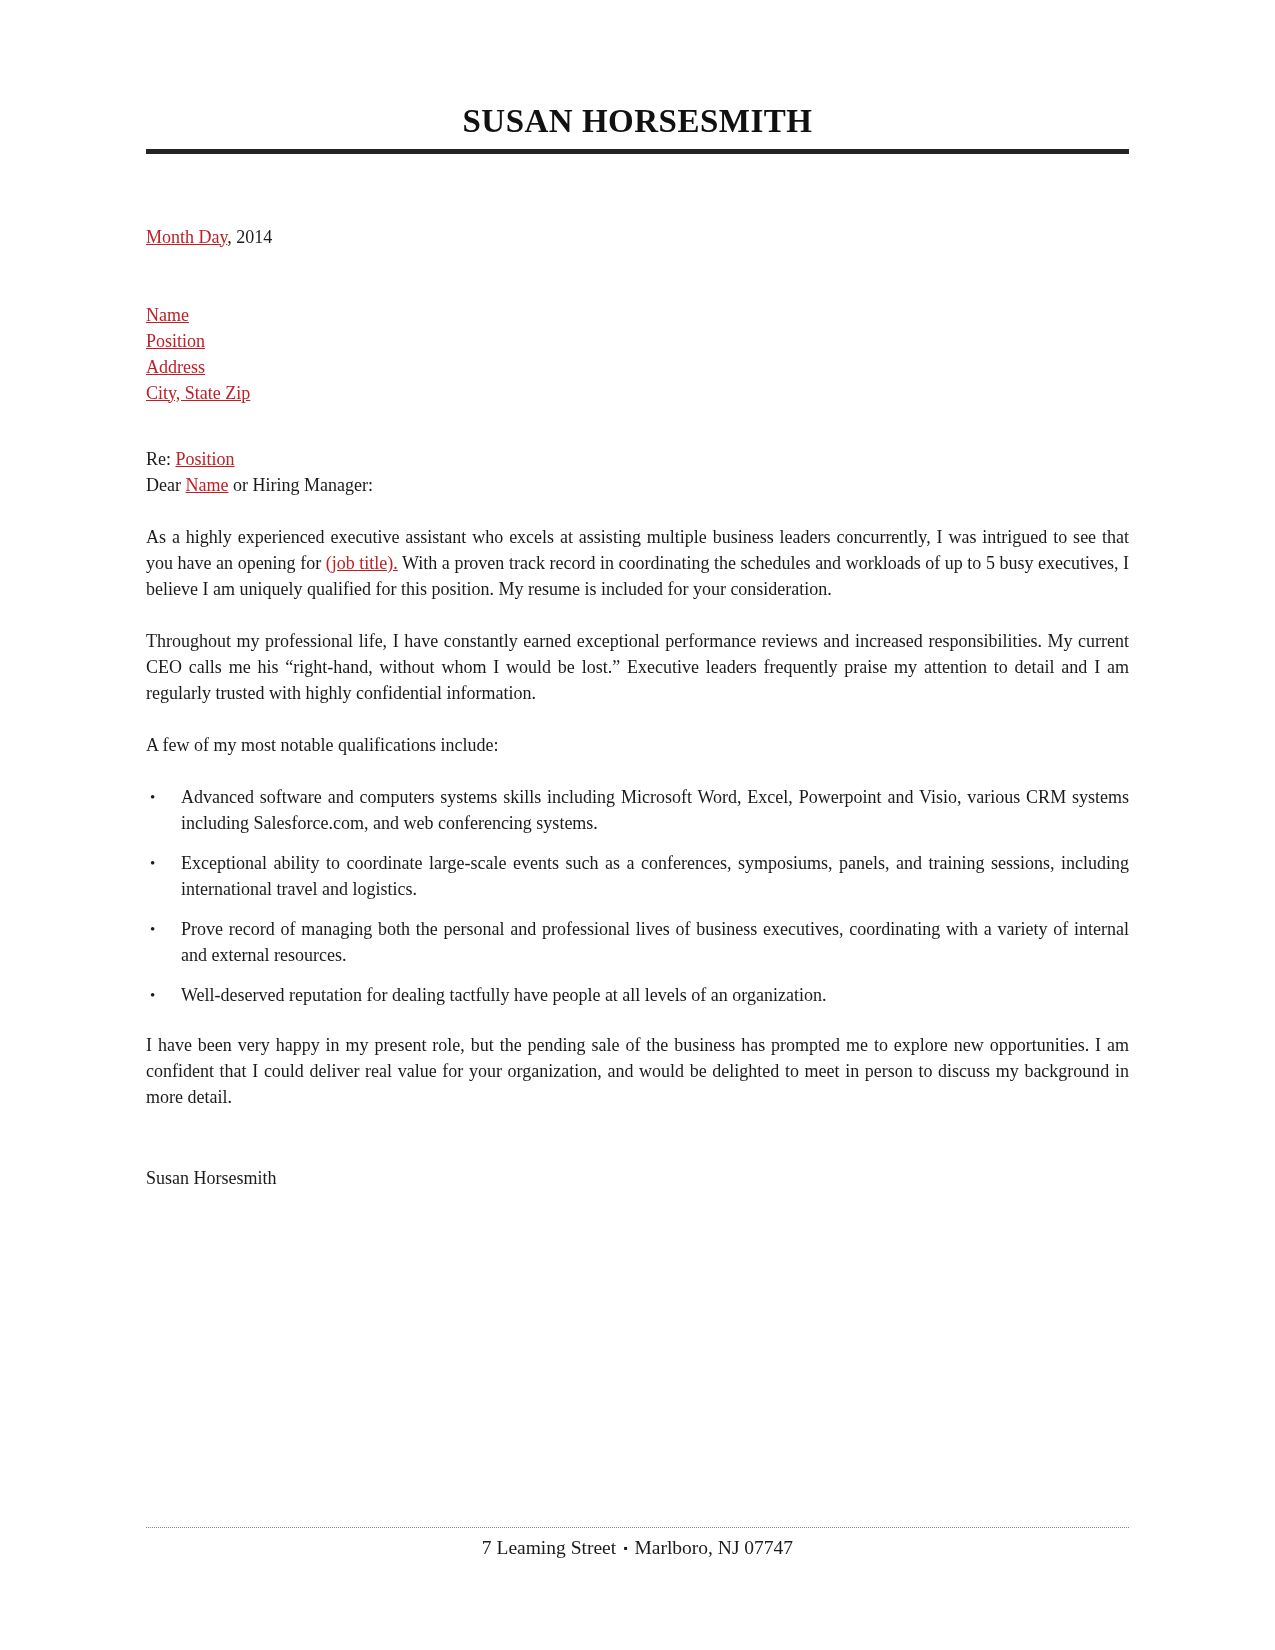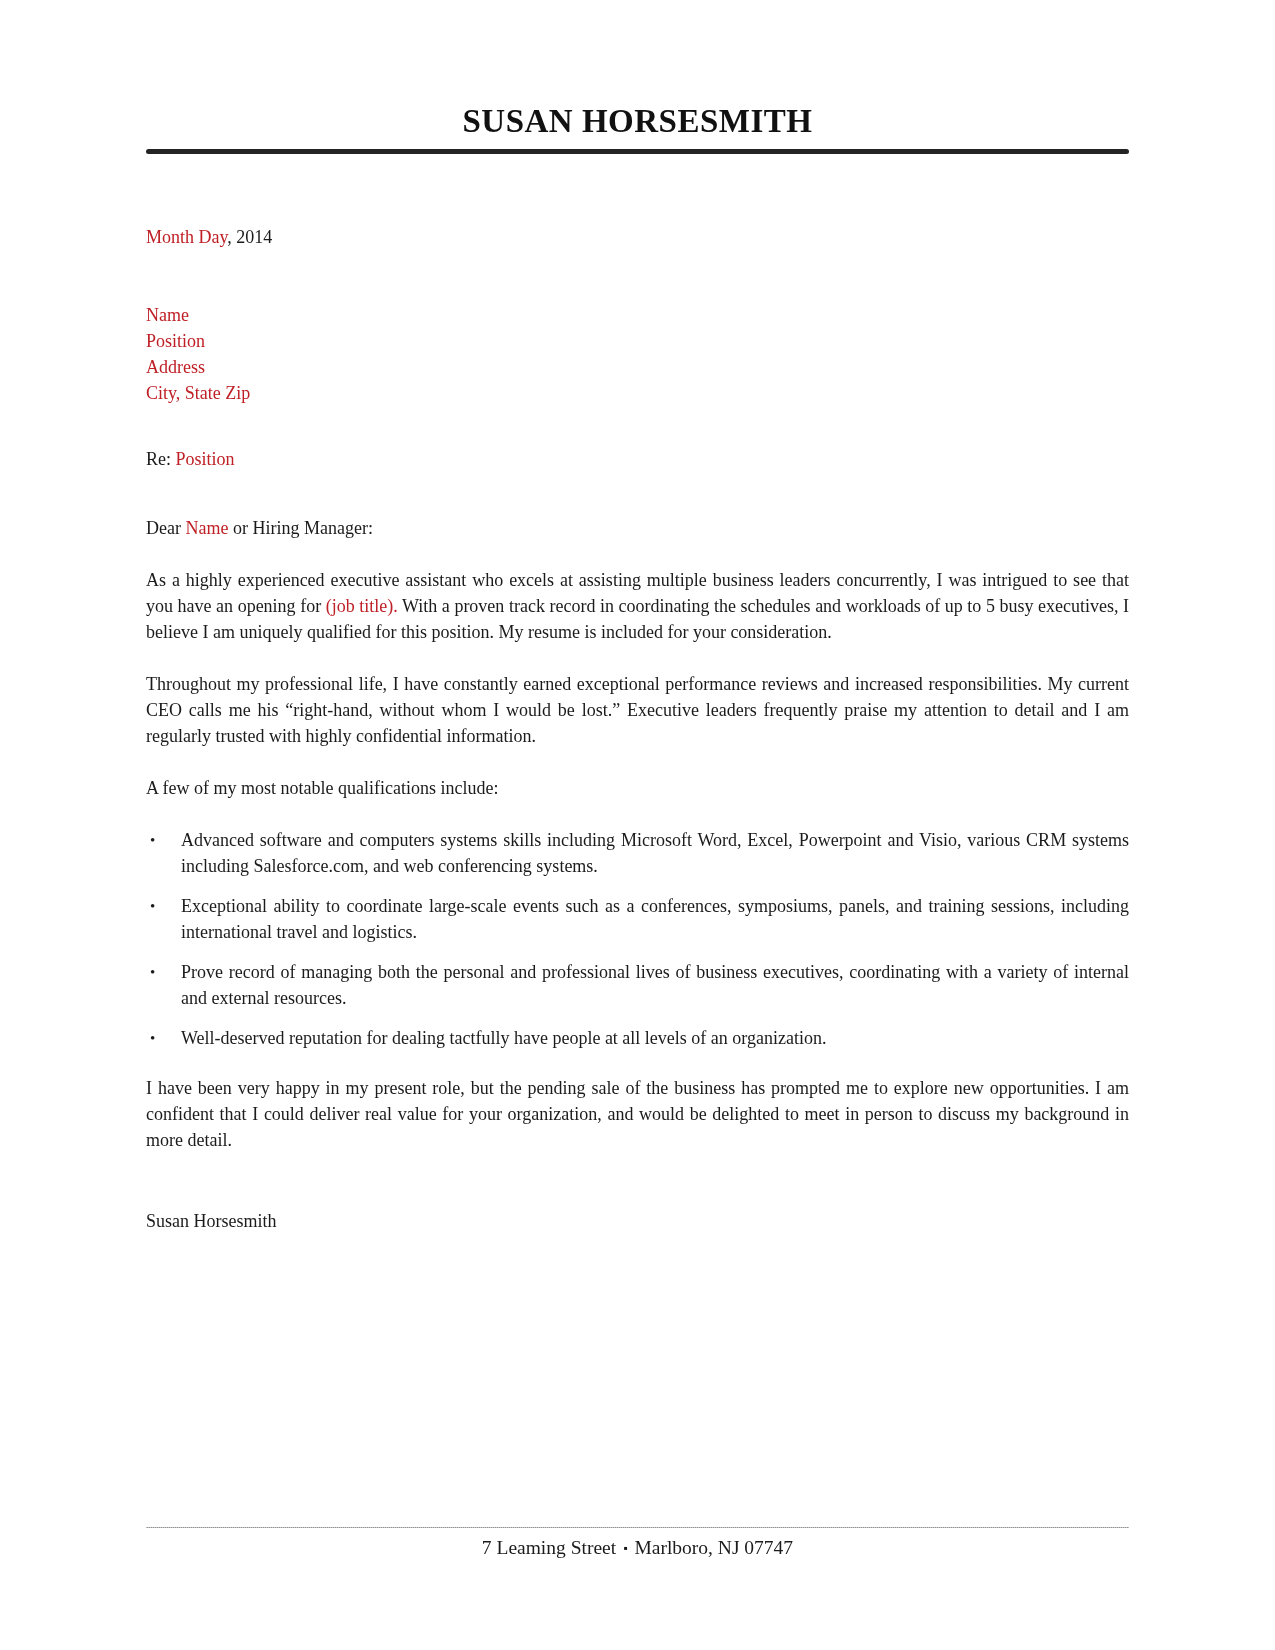--- a/index.html
+++ b/index.html
@@ -1,16 +1,16 @@
 <!DOCTYPE html>
 <html style="--accent: #bf2026;"><head>
 <meta charset="utf-8">
 <style>
   :root { --accent: #bf2026; --ink: #1b1b1b; }
-  * { margin: 0; padding: 0; box-sizing: border-box; border-radius: 6px; }
+  * { margin: 0; padding: 0; box-sizing: border-box; }
   html, body { background: #ffffff; }
   body {
     width: 1275px;
     font-family: "Liberation Serif", "DejaVu Serif", serif;
     color: var(--ink);
   }
   .page {
     position: relative;
     width: 1275px;
     height: 1650px;
@@ -41,25 +41,25 @@
     color: #161616;
   }
   .double-rule {
     margin-top: 7px;
     height: 3px;
     border-top: 3px solid #242424;
     border-bottom: 2px solid #242424;
   }
   
   .body-text { font-size: 18px; line-height: 26px; }
-  .red { color: var(--accent); }
+  .red { color: var(--accent); text-decoration: underline; }
   .date-line { margin-top: 70px; }
   .recipient-block { margin-top: 52px; }
   .subject-line { margin-top: 40px; }
-  .salutation { margin-top: 43px; }
+  .salutation { }
   .para { margin-top: 26px; text-align: justify; }
   .para.lead-in { text-align: left; }
   .bullet-list { list-style: none; margin-top: 26px; }
   .bullet-item { display: flex; margin-bottom: 14px; }
   .bullet-marker {
     flex: none;
     width: 35px;
     padding-left: 4px;
     font-size: 15px;
     line-height: 26px;

